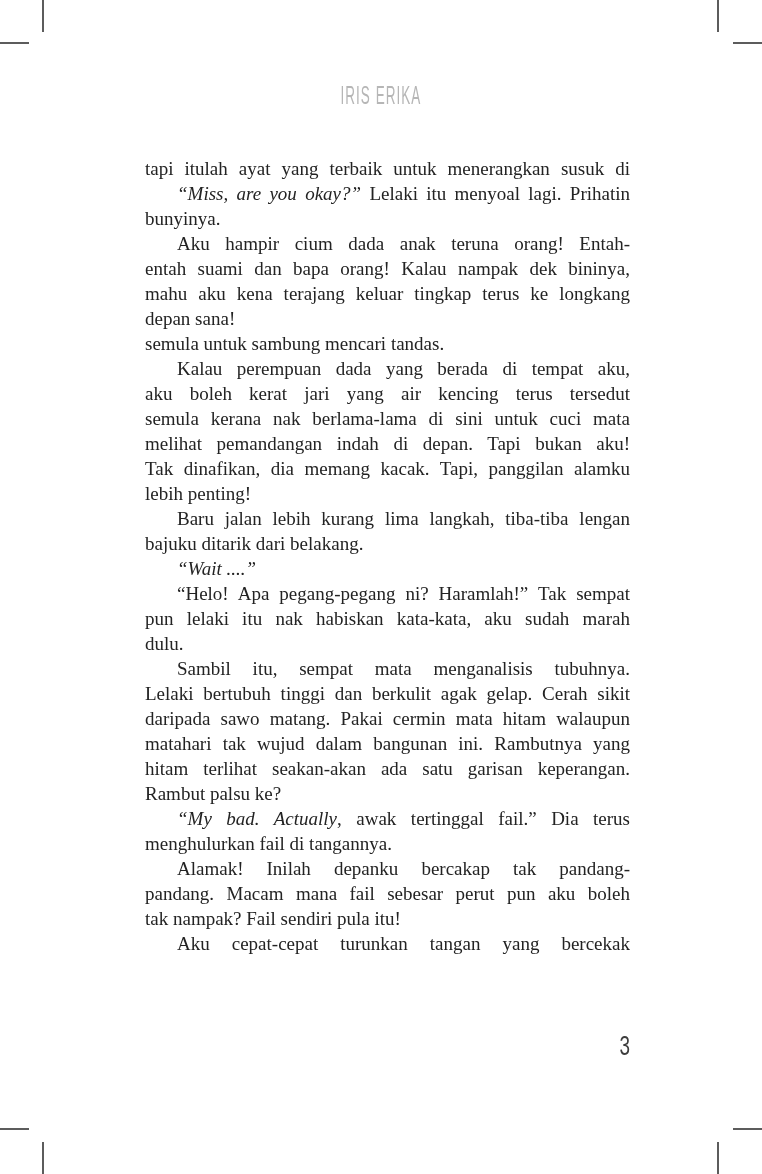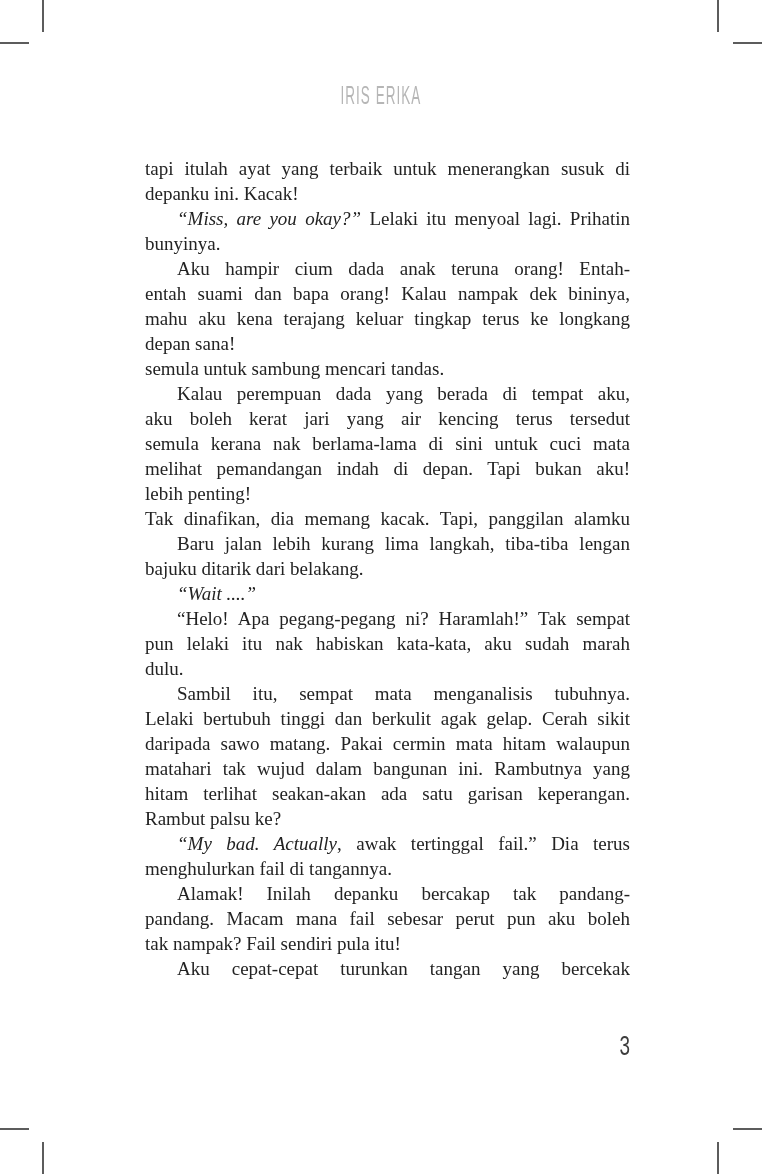--- a/index.html
+++ b/index.html
@@ -94,42 +94,41 @@
   <div class="mark h br-h"></div>
   <div class="mark v br-v"></div>
 
   <div class="running-header">
     <span class="squeeze">IRIS ERIKA</span>
   </div>
 
   <div class="body-text">
       <div class="para">
         <div class="line"><span>tapi itulah ayat yang terbaik untuk menerangkan susuk di</span></div>
-        <div class="line endline"><span>depanku ini. Kacak!</span></div>
       </div>
       <div class="para">
         <div class="line indent"><em>“Miss, are you okay?”</em><span> Lelaki itu menyoal lagi. Prihatin</span></div>
         <div class="line endline"><span>bunyinya.</span></div>
       </div>
       <div class="para">
         <div class="line indent"><span>Aku hampir cium dada anak teruna orang! Entah-</span></div>
         <div class="line"><span>entah suami dan bapa orang! Kalau nampak dek bininya,</span></div>
         <div class="line"><span>mahu aku kena terajang keluar tingkap terus ke longkang</span></div>
         <div class="line endline"><span>depan sana!</span></div>
       </div>
       <div class="para">
         <div class="line endline"><span>semula untuk sambung mencari tandas.</span></div>
       </div>
       <div class="para">
         <div class="line indent"><span>Kalau perempuan dada yang berada di tempat aku,</span></div>
         <div class="line"><span>aku boleh kerat jari yang air kencing terus tersedut</span></div>
         <div class="line"><span>semula kerana nak berlama-lama di sini untuk cuci mata</span></div>
         <div class="line"><span>melihat pemandangan indah di depan. Tapi bukan aku!</span></div>
+        <div class="line"><span>Tak dinafikan, dia memang kacak. Tapi, panggilan alamku</span></div>
         <div class="line endline"><span>lebih penting!</span></div>
-        <div class="line"><span>Tak dinafikan, dia memang kacak. Tapi, panggilan alamku</span></div>
       </div>
       <div class="para">
         <div class="line indent"><span>Baru jalan lebih kurang lima langkah, tiba-tiba lengan</span></div>
         <div class="line endline"><span>bajuku ditarik dari belakang.</span></div>
       </div>
       <div class="para">
         <div class="line endline indent"><em>“Wait ....”</em></div>
       </div>
       <div class="para">
         <div class="line indent"><span>“Helo! Apa pegang-pegang ni? Haramlah!” Tak sempat</span></div>

